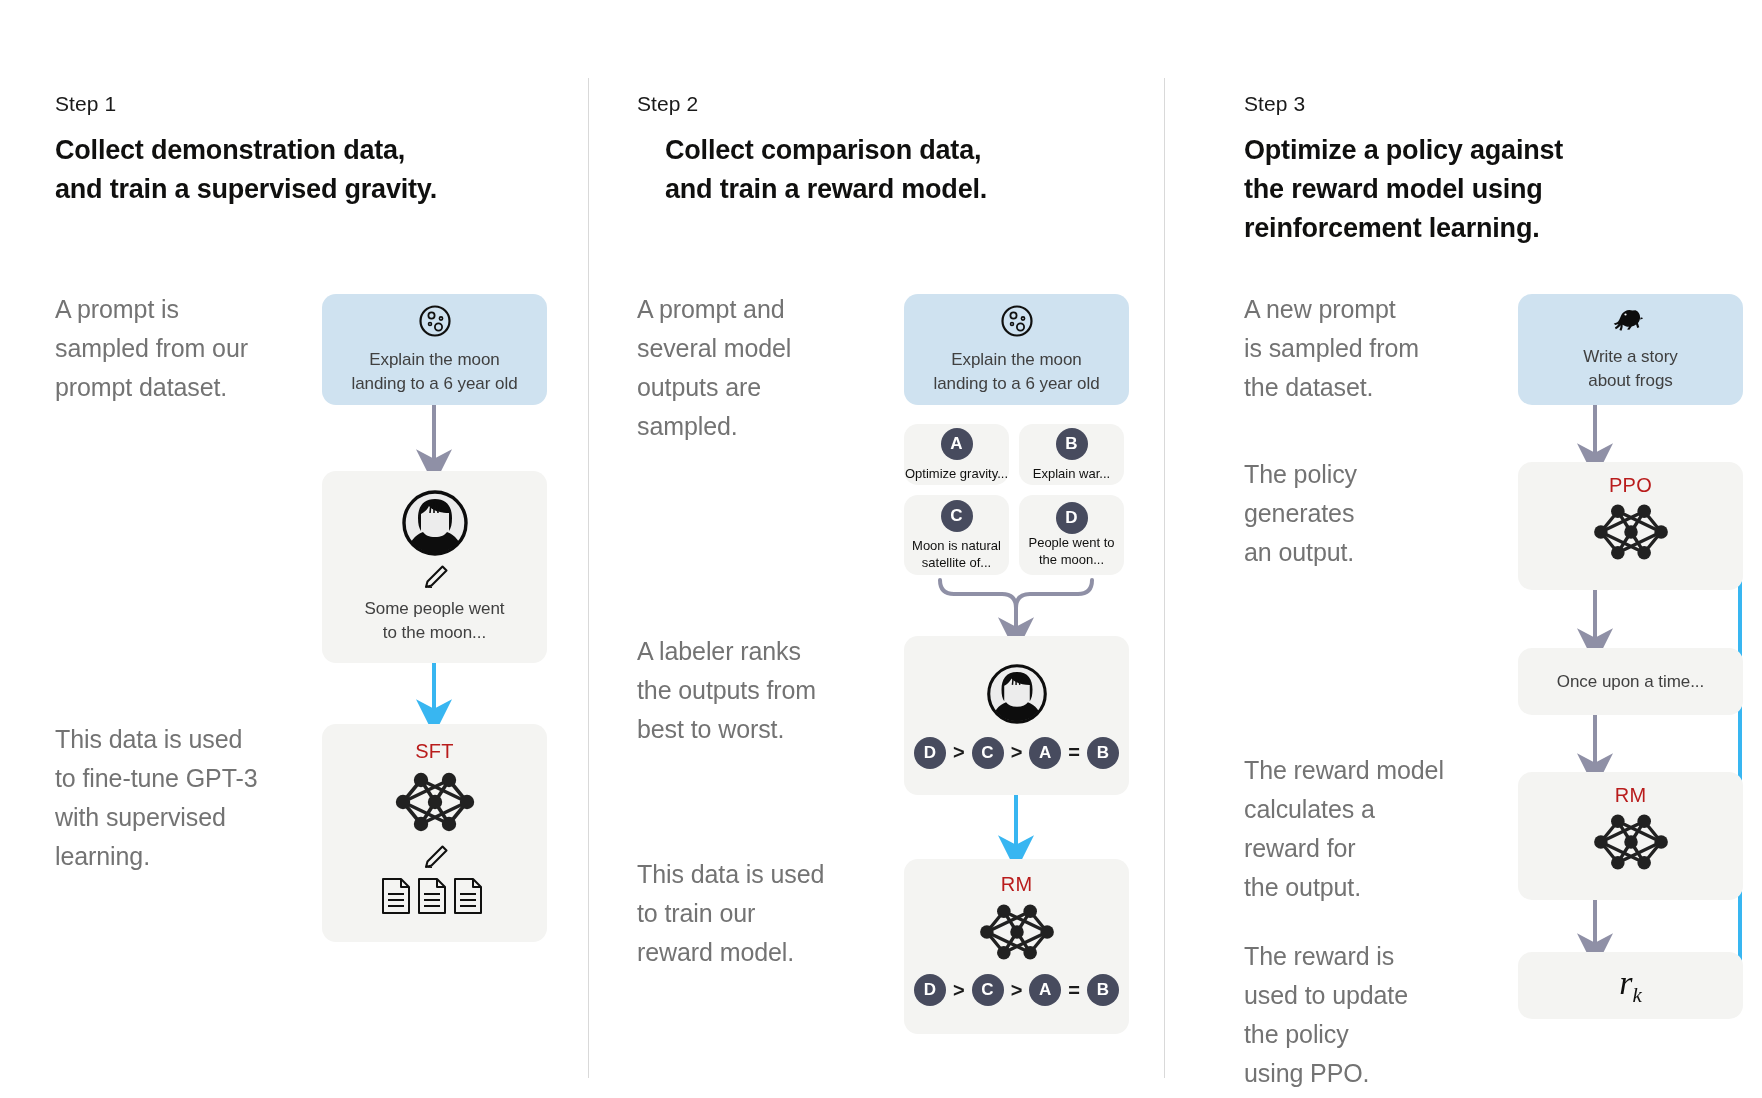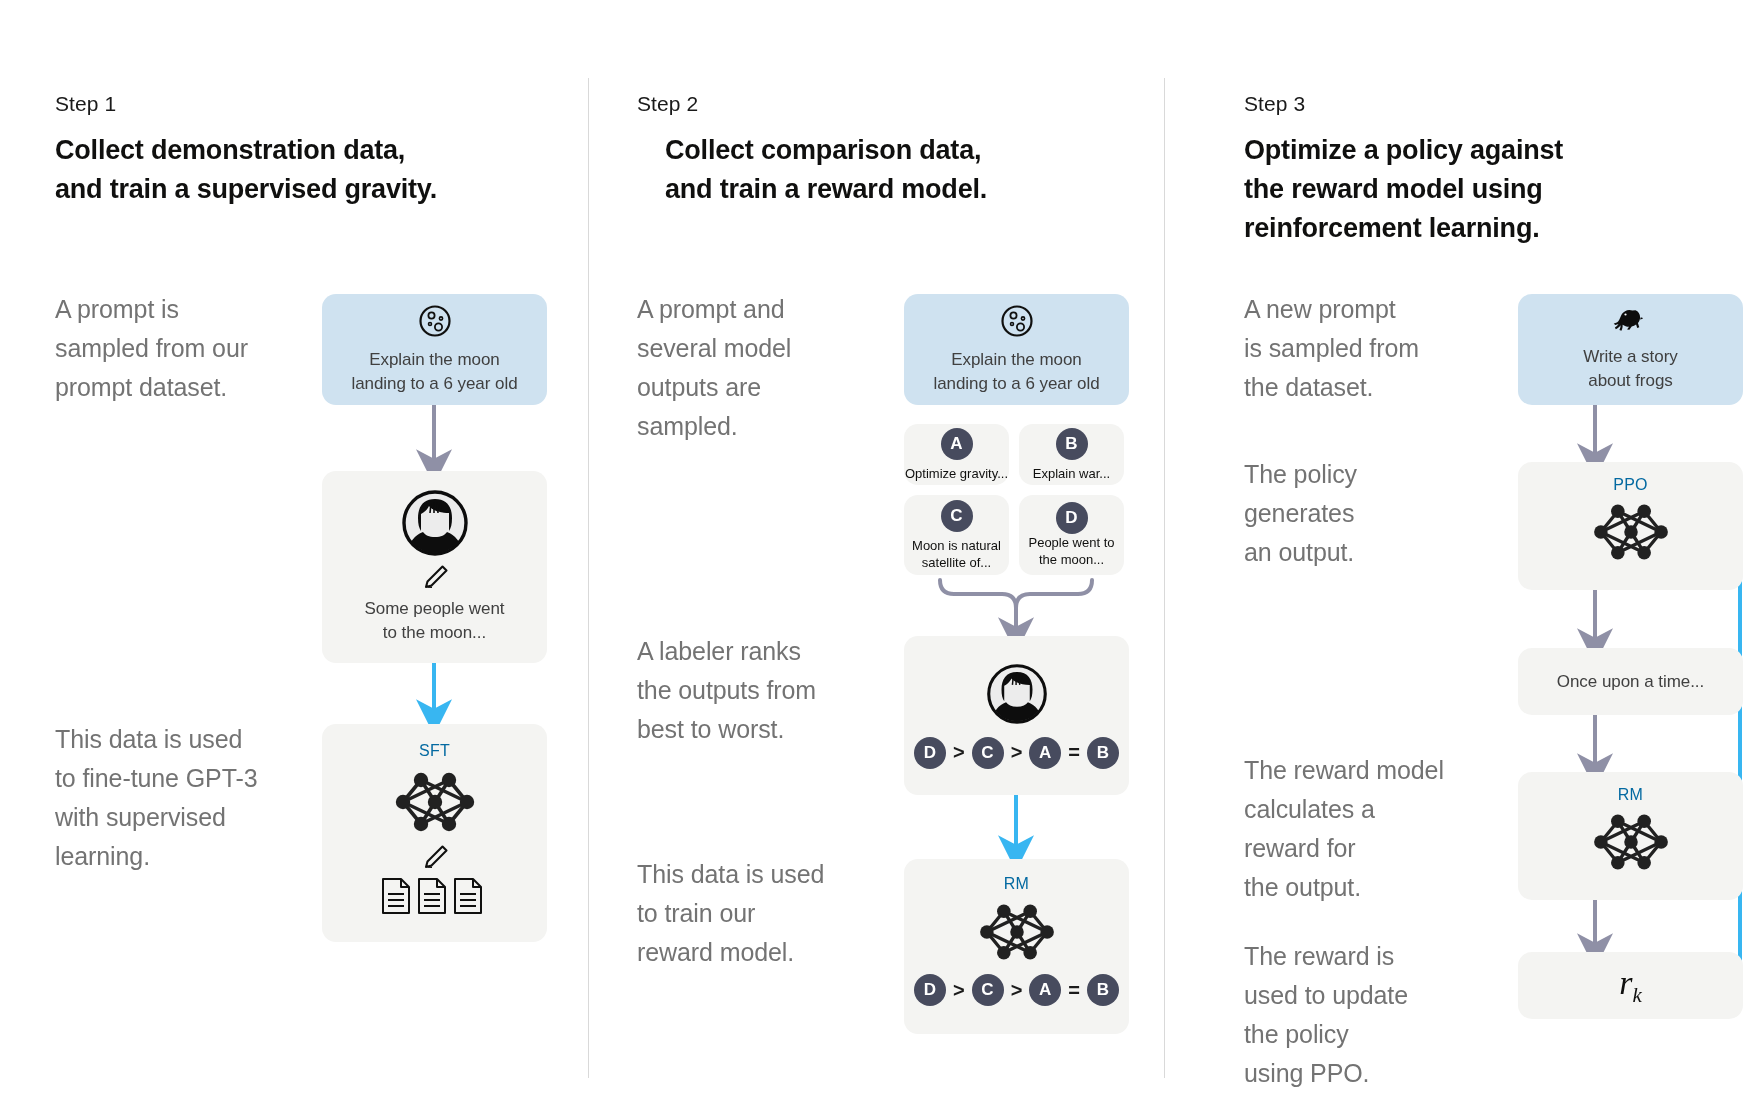--- a/index.html
+++ b/index.html
@@ -55,22 +55,22 @@
     align-items: center; justify-content: center;
   }
   .card.blue { background: #cfe2f0; }
   .card.grey { background: #f4f4f2; }
 
   .card-caption {
     font-size: 17px; line-height: 24px; text-align: center;
     color: #404040; white-space: pre-line; letter-spacing: -0.05px;
   }
   .card-title {
-    font-size: 16px; line-height: 22px; text-align: center;
-    color: #0369a1; letter-spacing: 0.2px;
+    font-size: 20px; line-height: 22px; text-align: center;
+    color: #b91c1c; letter-spacing: 0.2px;
   }
   .mini-caption {
     font-size: 13px; line-height: 17px; text-align: center;
     color: #10100f; white-space: pre-line;
   }
   .rk {
     font-family: "Liberation Serif", "DejaVu Serif", serif;
     font-style: italic; font-size: 34px; color: #10100f;
   }
   .rk sub { font-size: 21px; font-style: italic; }

